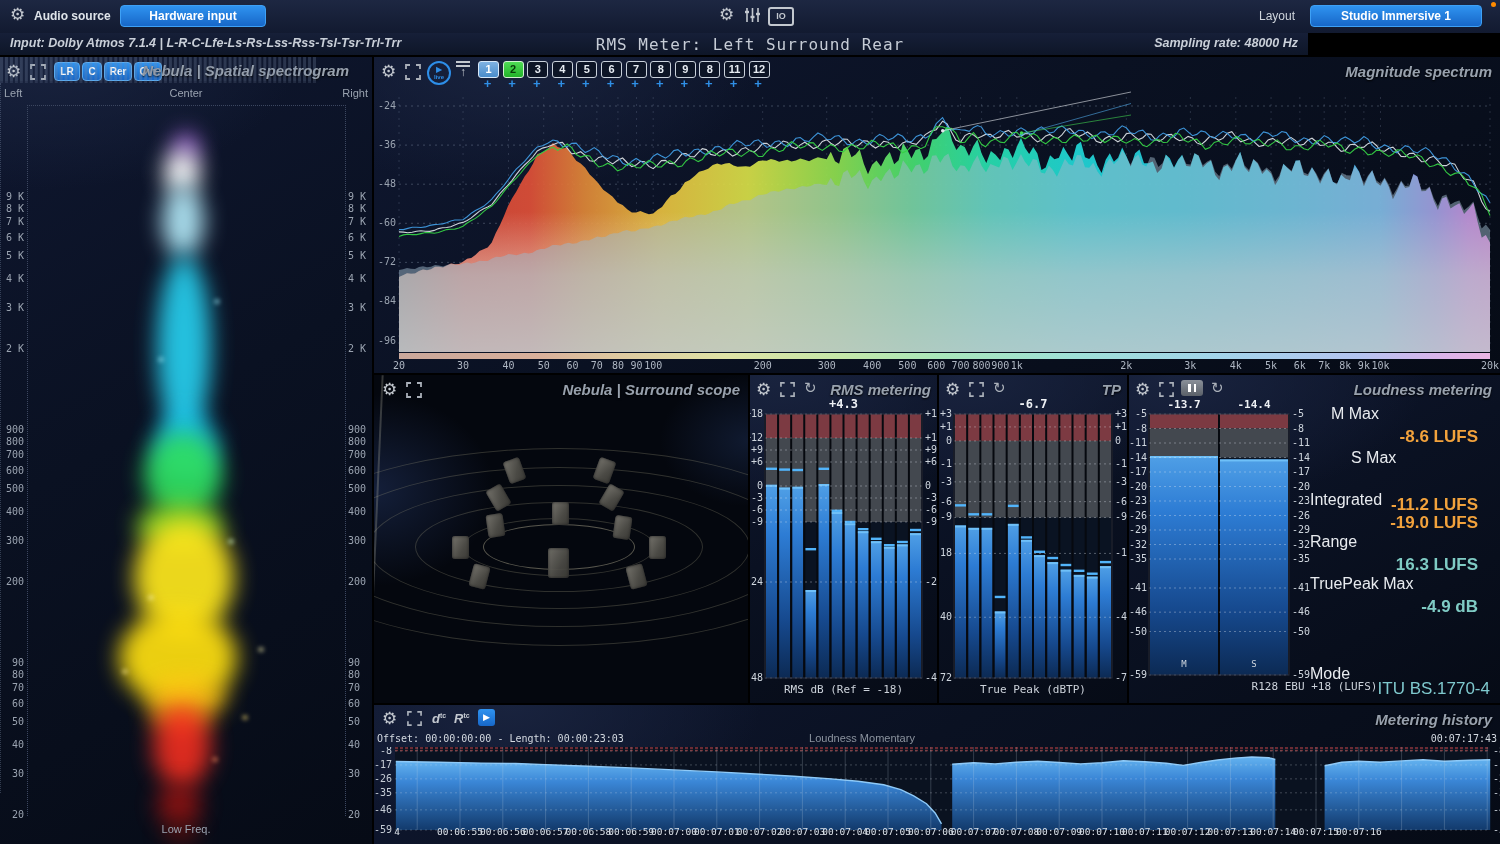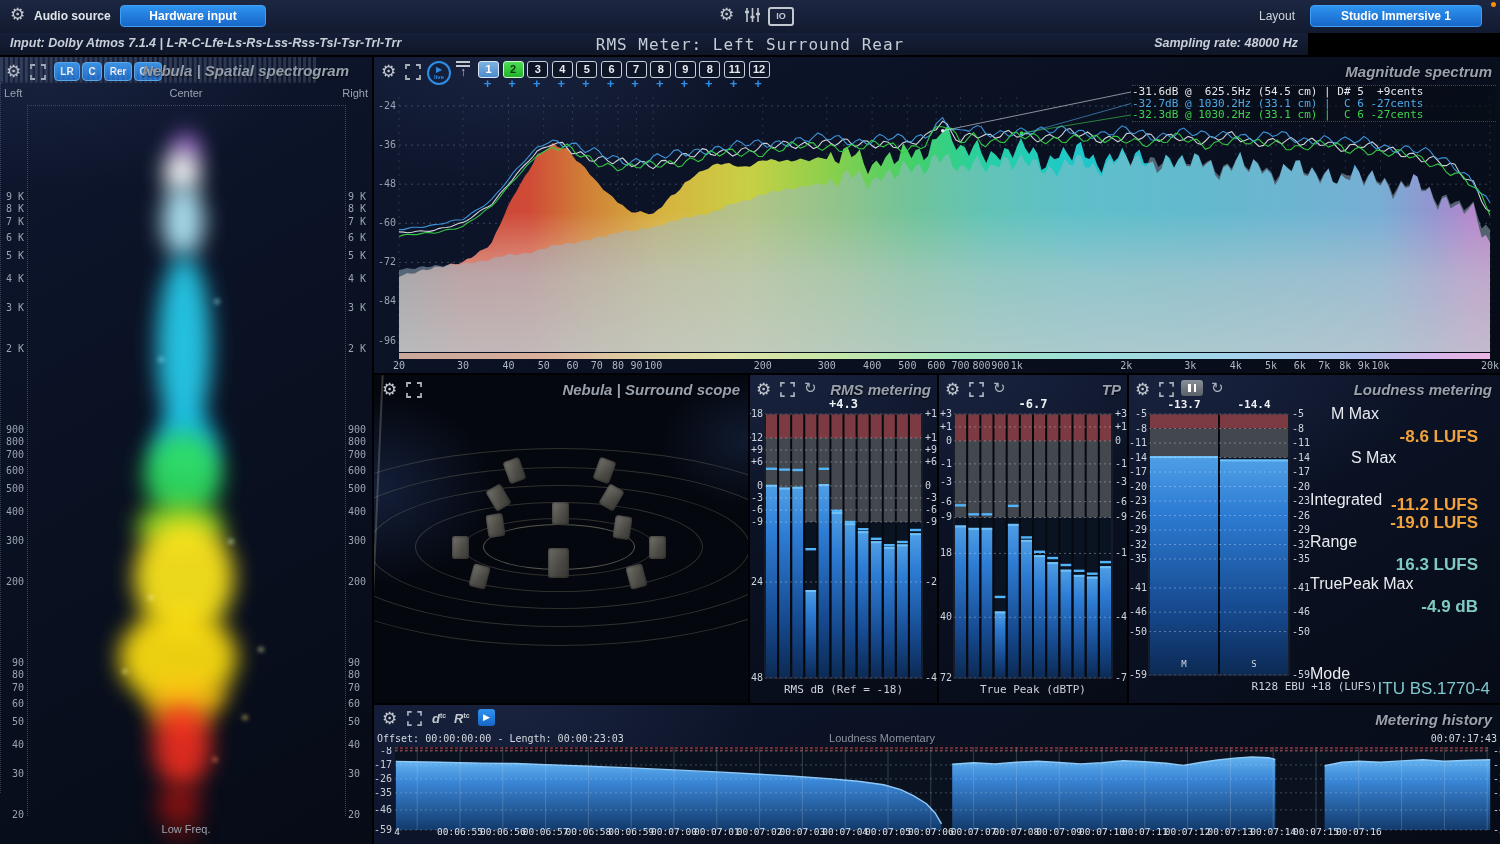--- a/index.html
+++ b/index.html
@@ -362,25 +362,20 @@
         <div class="slotbtn idle" style="left: 300.8px; top: 4px;">9</div>
         <div class="slotplus" style="left: 300.8px; top: 19px;">+</div>
         <div class="slotbtn idle" style="left: 325.4px; top: 4px;">8</div>
         <div class="slotplus" style="left: 325.4px; top: 19px;">+</div>
         <div class="slotbtn idle" style="left: 350px; top: 4px;">11</div>
         <div class="slotplus" style="left: 350px; top: 19px;">+</div>
         <div class="slotbtn idle" style="left: 374.6px; top: 4px;">12</div>
         <div class="slotplus" style="left: 374.6px; top: 19px;">+</div>
       </div>
     <span class="ptitle" style="right:8px;top:6px;">Magnitude spectrum</span>
-    <div class="abs" id="readoutBox" style="left:758px;top:28px;width:364px;background:rgba(8,12,20,0.55);border-top:1px dotted #3a4758;border-bottom:1px dotted #3a4758;">
-        <div class="readout-row" style="position: relative; color: rgb(228, 232, 236);">-31.6dB @  625.5Hz (54.5 cm) | D# 5  +9cents</div>
-        <div class="readout-row" style="position: relative; color: rgb(79, 168, 232);">-32.7dB @ 1030.2Hz (33.1 cm) |  C 6 -27cents</div>
-        <div class="readout-row" style="position: relative; color: rgb(63, 210, 79);">-32.3dB @ 1030.2Hz (33.1 cm) |  C 6 -27cents</div>
-      </div>
   </div>
 
   <div class="panel" id="scopePanel" style="left:374px;top:375px;width:374px;height:328px;background:
       radial-gradient(ellipse 200px 160px at 0% 35%, #141f3a 0%, rgba(6,9,16,0) 60%),
       radial-gradient(ellipse 160px 120px at 100% 20%, #101a30 0%, rgba(6,9,16,0) 55%),
       #04070e;">
     <div id="scopeViz" class="abs" style="left:0;top:0;width:374px;height:328px;overflow:hidden;">
         <div class="ellip" style="left: -94px; top: 73px; width: 556px; height: 196px;"></div>
         <div class="ellip" style="left: -51px; top: 92px; width: 470px; height: 158px;"></div>
         <div class="ellip" style="left: -6px; top: 110px; width: 380px; height: 122px;"></div>
@@ -728,21 +723,21 @@
       <svg width="15" height="15" viewBox="0 0 16 16">
           <path d="M1 5V1h4 M11 1h4v4 M15 11v4h-4 M5 15H1v-4" fill="none" stroke="#aab0b9" stroke-width="1.8"></path>
         </svg>
     </span>
     <span class="abs tcico" style="left:58px;top:6px;"><span>d</span><sup>tc</sup></span>
     <span class="abs tcico" style="left:80px;top:6px;"><span>R</span><sup>tc</sup></span>
     <div class="abs" style="left:104px;top:4px;width:17px;height:17px;background:linear-gradient(#2f93f0,#1767c8);border-radius:3px;color:#fff;font-size:9px;text-align:center;line-height:17px;">▶</div>
     <span class="ptitle" style="right:8px;top:6px;">Metering history</span>
 
     <span class="abs mono" style="left:3px;top:28px;font-size:10px;color:#d3d9e0;">Offset: 00:00:00:00 - Length: 00:00:23:03</span>
-    <span class="abs" style="left:0;top:27px;width:976px;text-align:center;font-size:11px;color:#8b939e;padding-left:20px;">Loudness Momentary</span>
+    <span class="abs" style="left:0;top:27px;width:976px;text-align:center;font-size:11px;color:#8b939e;">Loudness Momentary</span>
     <span class="abs mono" style="right:3px;top:28px;font-size:10px;color:#d3d9e0;">00:07:17:43</span>
 
     <svg id="histSvg" class="abs" style="left:0;top:42px;" width="1126" height="97">
         <defs>
           <linearGradient id="histg" x1="0" y1="0" x2="0" y2="1">
             <stop offset="0" stop-color="#63b2ef"></stop>
             <stop offset="0.3" stop-color="#3a86d6"></stop>
             <stop offset="1" stop-color="#123a6c"></stop>
           </linearGradient>
         </defs>

